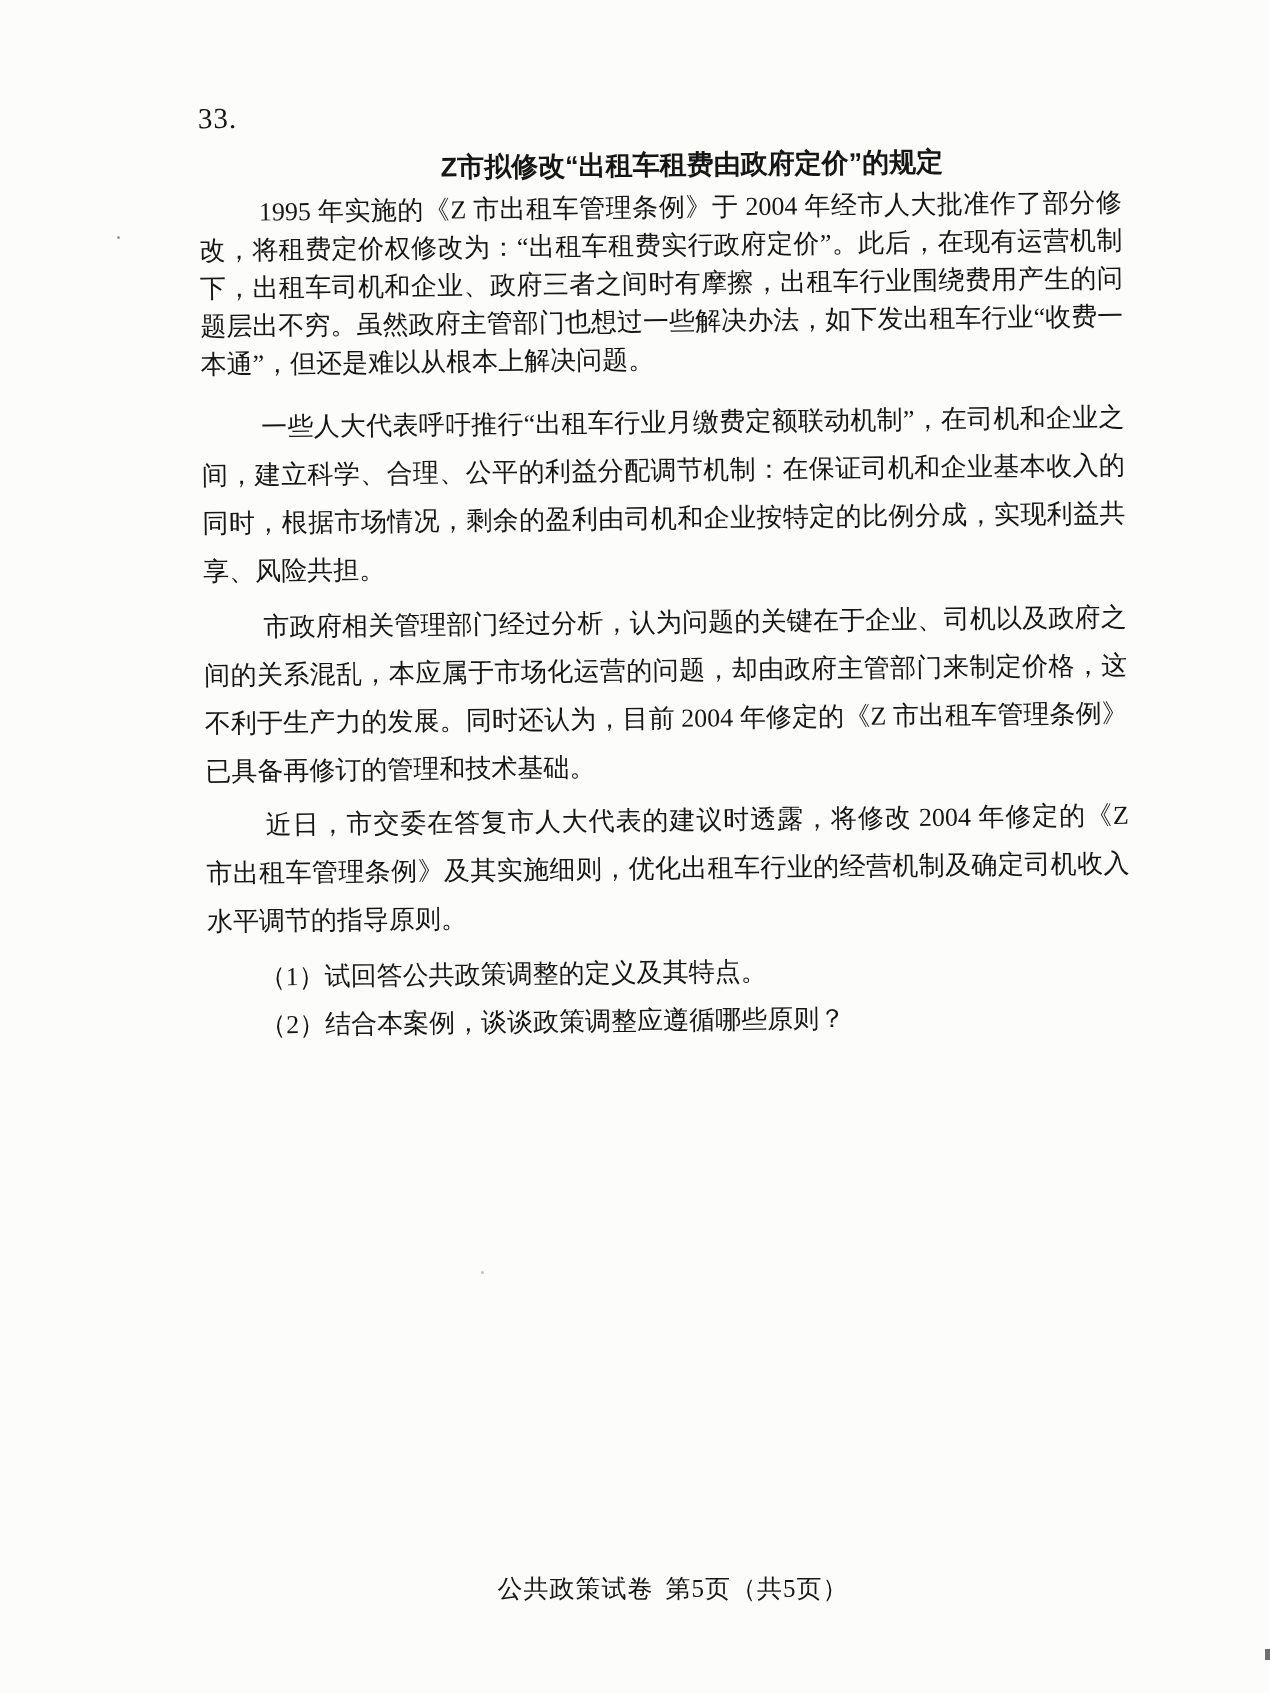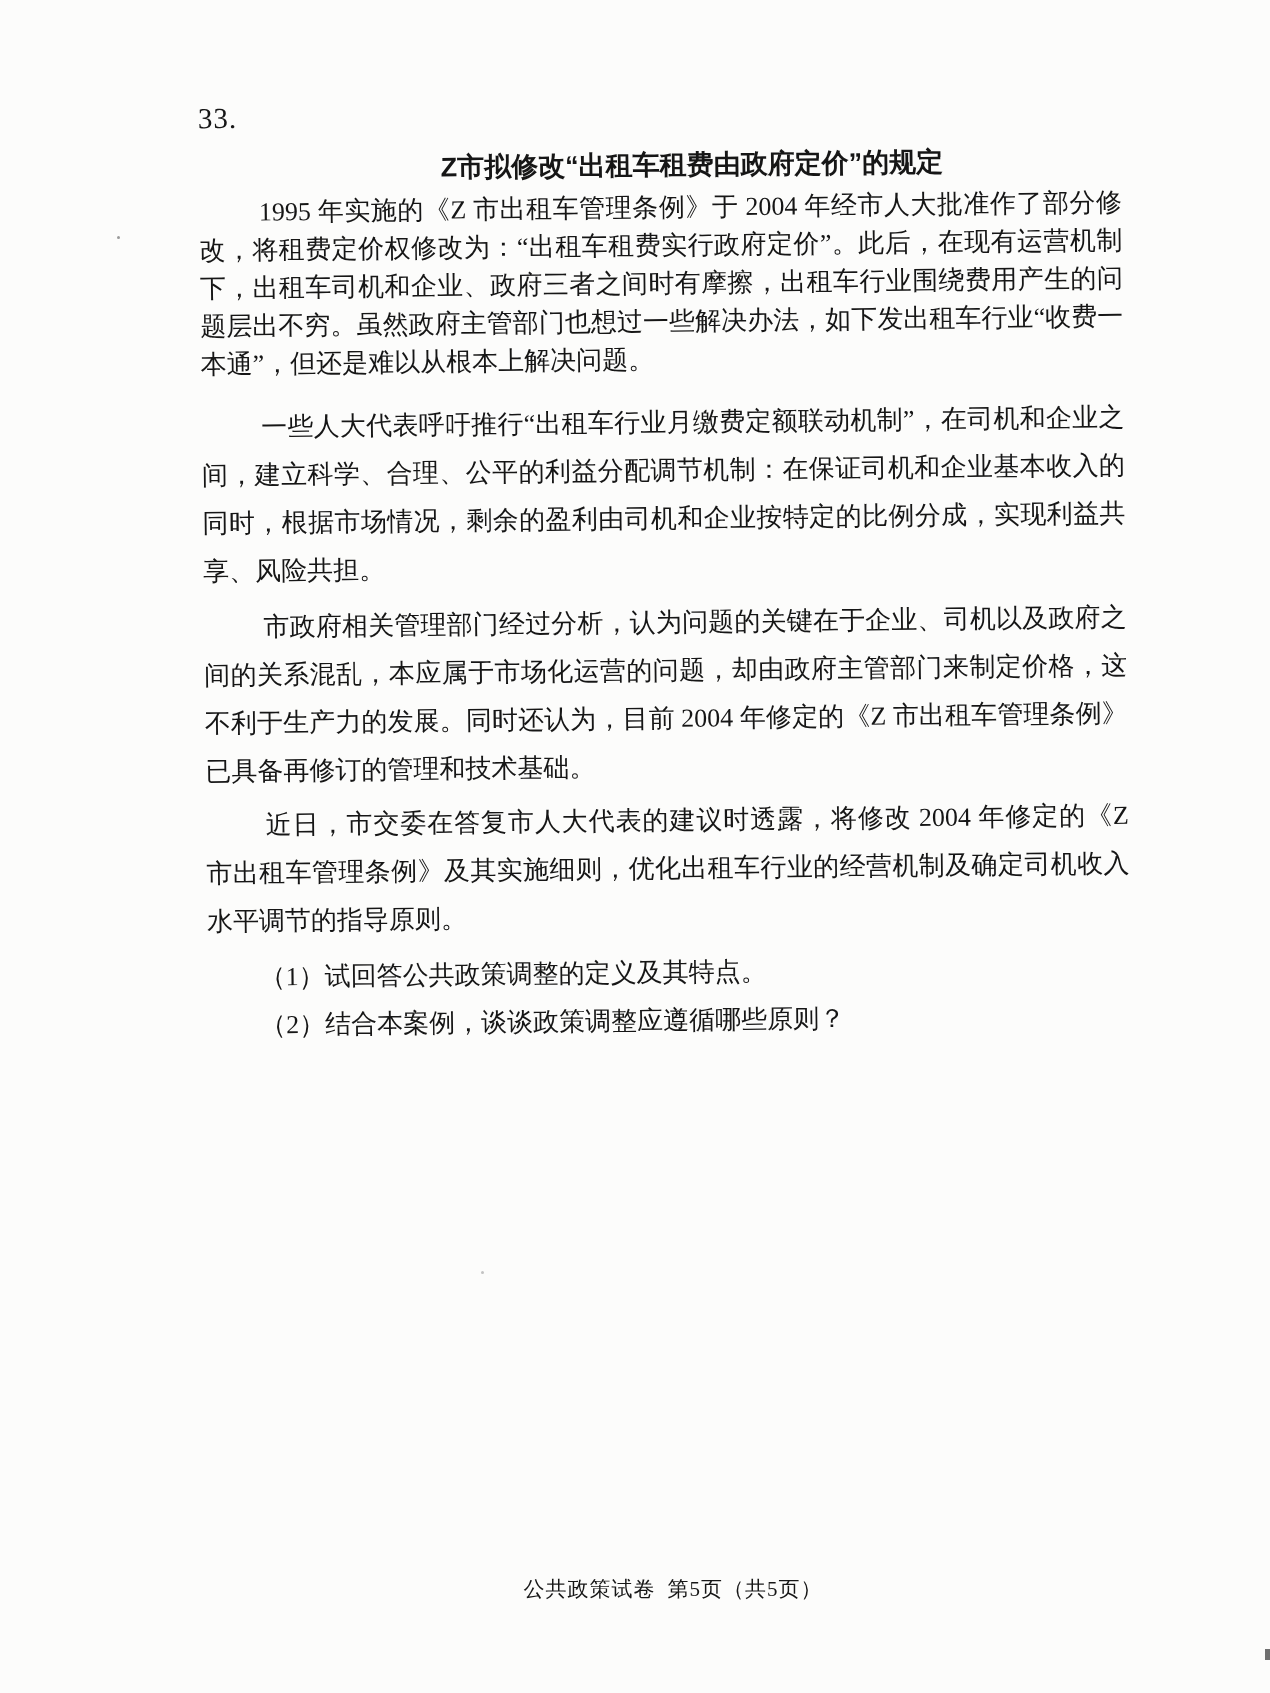--- a/index.html
+++ b/index.html
@@ -66,21 +66,21 @@
     line-height: 48px;
     margin: 0;
     padding-left: 52px;
   }
   .footer {
     position: absolute;
     left: 0;
     top: 1574px;
     width: 100%;
     text-align: center;
-    font-size: 21px;
+    font-size: 25px;
     line-height: 30px;
     padding-left: 76px;
     box-sizing: border-box;
     letter-spacing: 1px;
   }
   .footer .gap {
     display: inline-block;
     width: 12px;
   }
   .speck {

